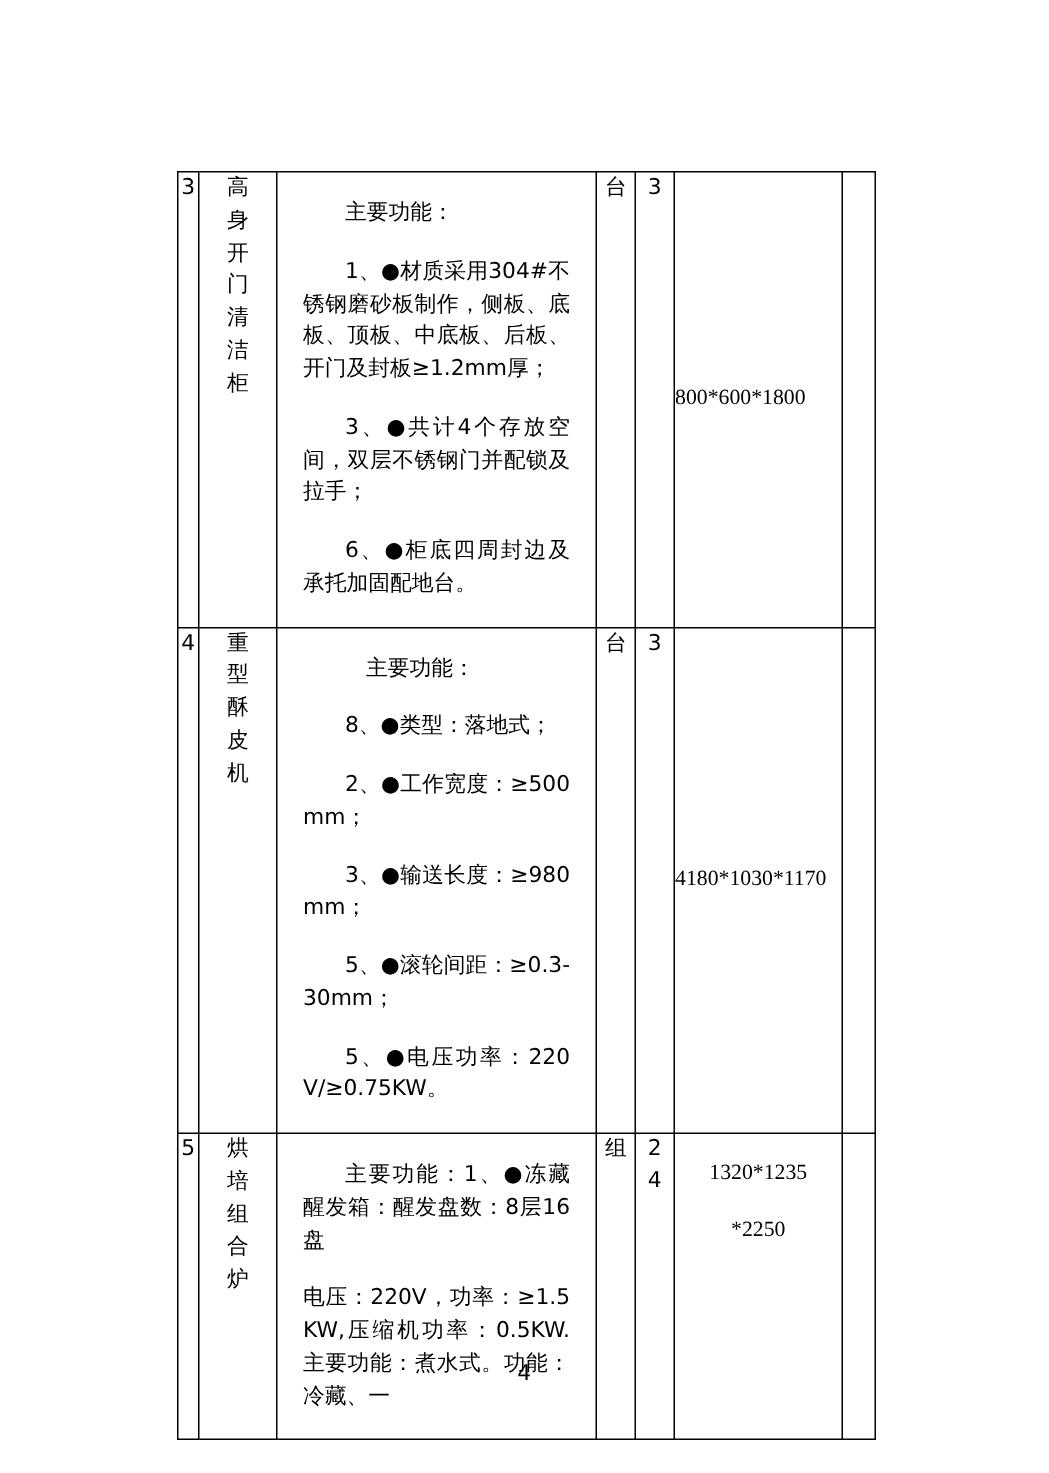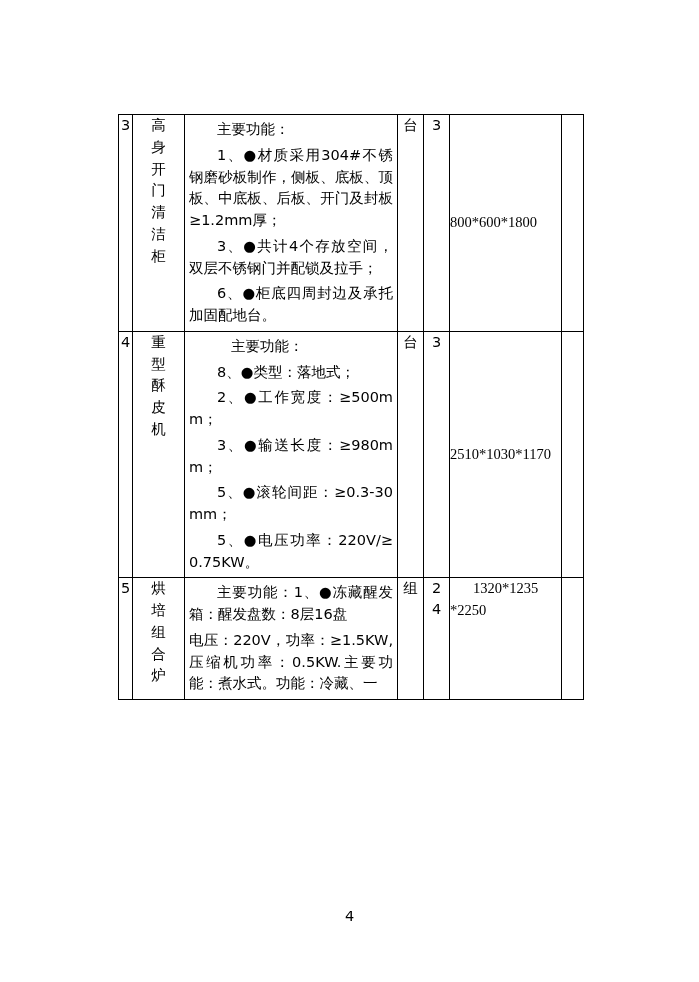--- a/index.html
+++ b/index.html
@@ -67,21 +67,21 @@
     display: block;
   }
   .cell-func {
     padding: 4px 2px 4px 3px;
     font-size: 14.3px;
     line-height: 1.62;
     text-align: justify;
     word-break: break-all;
   }
   .cell-func p {
-    margin: 4px;
+    margin: 17px;
   }
   .indent {
     text-indent: 28px;
   }
   .indent-mid {
     text-indent: 42px;
   }
   .cell-unit, .cell-qty {
     text-align: center;
     vertical-align: middle;
@@ -95,21 +95,21 @@
     padding: 4px 3px;
     font-size: 14.5px;
     line-height: 1.62;
     word-break: break-all;
     vertical-align: middle;
     font-family: Liberation Serif, serif;
   }
   .cell-size.mid-v {
     vertical-align: middle;
   }
-  .cell-size p { margin: 0; }
+  .cell-size p { margin: 16px; }
   .cell-tail { }
 
   .r1 .cell-size { vertical-align: middle; }
 
   .page-number {
     position: absolute;
     left: 0;
     top: 908px;
     width: 699px;
     text-align: center;
@@ -169,21 +169,21 @@
           <td class="cell-func">
             <p class="indent-mid">主要功能：</p>
             <p class="indent">8、●类型：落地式；</p>
             <p class="indent">2、●工作宽度：≥500mm；</p>
             <p class="indent">3、●输送长度：≥980mm；</p>
             <p class="indent">5、●滚轮间距：≥0.3-30mm；</p>
             <p class="indent">5、●电压功率：220V/≥0.75KW。</p>
           </td>
           <td class="cell-unit">台</td>
           <td class="cell-qty">3</td>
-          <td class="cell-size mid-v">2510*1030*1170</td>
+          <td class="cell-size mid-v">4180*1030*1170</td>
           <td class="cell-tail"></td>
         </tr>
 
         <tr class="r3">
           <td class="cell-idx">5</td>
           <td class="cell-name">
             <span>烘</span>
             <span>培</span>
             <span>组</span>
             <span>合</span>
@@ -193,21 +193,21 @@
             <p class="indent">主要功能：1、●冻藏醒发箱：醒发盘数：8层16盘</p>
             <p>电压：220V，功率：≥1.5KW,压缩机功率：0.5KW.主要功能：煮水式。功能：冷藏、一</p>
           </td>
           <td class="cell-unit">组</td>
           <td class="cell-qty">
             <span class="stack">2</span>
             <span class="stack">4</span>
           </td>
           <td class="cell-size">
             <p style="text-align:center;">1320*1235</p>
-            <p style="">*2250</p>
+            <p style="text-align:center;">*2250</p>
           </td>
           <td class="cell-tail"></td>
         </tr>
       </tbody>
     </table>
   </div>
 
   <div class="page-number">4</div>
 
 </div>

